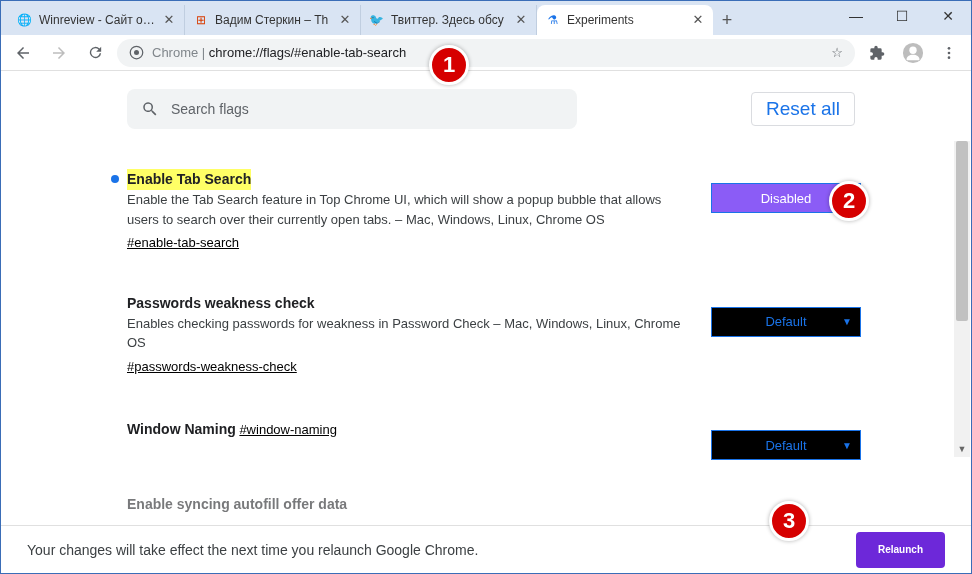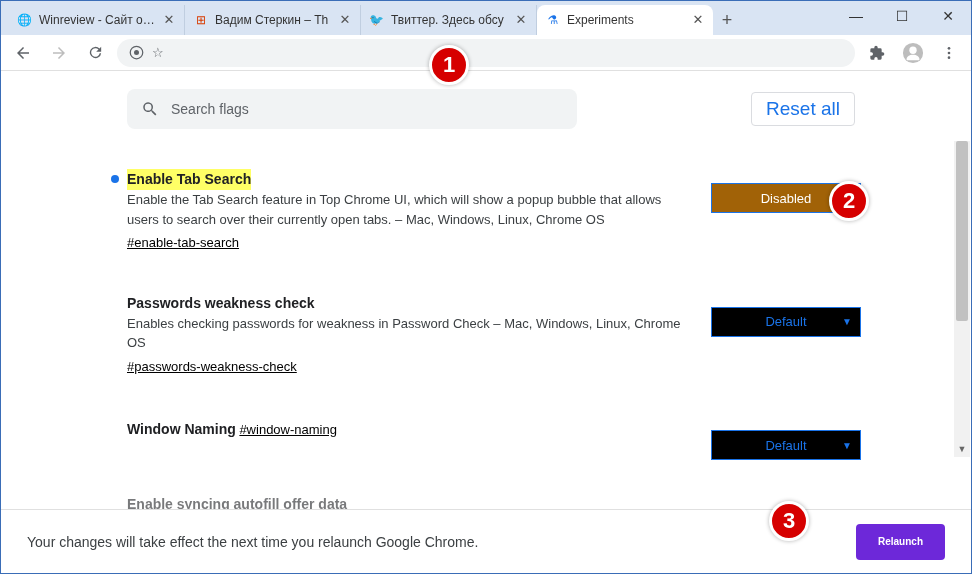--- a/index.html
+++ b/index.html
@@ -26,23 +26,23 @@
   .searchbox { flex: 1; height: 40px; background: #f1f3f4; border-radius: 8px; display: flex; align-items: center; padding: 0 14px; color: #5f6368; font-size: 14px; gap: 12px; max-width: 450px; }
   .resetbtn { height: 34px; border: 1px solid #dadce0; background: #fff; color: #1a73e8; font-size: 19px; padding: 0 14px; border-radius: 4px; font-weight: 500; margin-left: auto; }
   .flag { display: flex; margin: 40px 0 0 100px; gap: 24px; }
   .flag-body { flex: 1; font-size: 13px; color: #3c4043; line-height: 1.5; max-width: 560px; }
   .flag-title { font-weight: 600; color: #202124; font-size: 14px; display: inline-block; }
   .flag-title.hl { background: #ffff66; }
   .flag-hash { color: #000000; text-decoration: underline; display: inline-block; margin-top: 4px; }
   .flag-dot { width: 8px; height: 8px; border-radius: 50%; background: #1a73e8; display:inline-block; margin-left:-16px; margin-right:8px; position:relative; top:-1px;}
   .flag-ctrl { width: 170px; display: flex; align-items: flex-start; padding-top: 14px; }
   .select { width: 150px; height: 30px; border: 1px solid #1a73e8; color: #1a73e8; background: #000000; display: flex; align-items: center; justify-content: center; font-size: 13px; position: relative; }
-  .select.filled { background: #a16207; color: #fff; }
+  .select.filled { background: #8b5cf6; color: #fff; }
   .select .chev { position: absolute; right: 8px; font-size: 10px; }
-  .footer { position: absolute; bottom: 0; left: 0; right: 0; height: 64px; background: #fff; border-top: 1px solid #e0e0e0; display: flex; align-items: center; padding: 0 26px; font-size: 14px; color: #3c4043; }
+  .footer { position: absolute; bottom: 0; left: 0; right: 0; height: 48px; background: #fff; border-top: 1px solid #e0e0e0; display: flex; align-items: center; padding: 0 26px; font-size: 14px; color: #3c4043; }
   .relaunch { margin-left: auto; background: #6d28d9; color: #fff; border: none; height: 36px; padding: 0 22px; font-size: 10px; border-radius: 4px; font-weight: 700; }
   .badge { position: absolute; width: 40px; height: 40px; background: #d60000; border-radius: 50%; color: #fff; font-weight: 700; font-size: 22px; display: flex; align-items: center; justify-content: center; border: 3px solid #fff; box-shadow: 0 0 4px rgba(0,0,0,.3); z-index: 10; }
   .scrollbar { position: absolute; right: 1px; top: 70px; width: 16px; bottom: 58px; background: #f1f1f1; }
   .scrollbar .thumb { position: absolute; left: 2px; right: 2px; top: 0; height: 180px; background: #c1c1c1; border-radius: 2px;}
   .scrollbar .arr { position:absolute; left:0; right:0; height:16px; display:flex;align-items:center;justify-content:center;font-size:9px;color:#666;}
 </style>
 </head>
 <body>
 
 <div class="titlebar">
@@ -88,20 +88,23 @@
   <div class="navicon">
     <svg width="17" height="17" viewBox="0 0 24 24">
         <path fill="currentColor" d="M17.65 6.35A8 8 0 1 0 19.95 13h-2.08A6 6 0 1 1 16.24 7.76L13 11h7V4l-2.35 2.35z"></path>
       </svg>
   </div>
   <div class="addressbar">
     <svg width="15" height="15" viewBox="0 0 24 24">
         <circle cx="12" cy="12" r="10" fill="none" stroke="currentColor" stroke-width="2"></circle>
         <circle cx="12" cy="12" r="4" fill="currentColor"></circle>
       </svg>
+    <span class="addr-url">
+      <span class="muted">Chrome</span><span class="muted"> | </span><span>chrome://flags/#enable-tab-search</span>
+    </span>
     <span style="color:#5f6368;">☆</span>
   </div>
   <div class="navicon">
     <svg width="16" height="16" viewBox="0 0 24 24">
         <path fill="currentColor" d="M20.5 11H19V7a2 2 0 0 0-2-2h-4V3.5a2.5 2.5 0 0 0-5 0V5H4a2 2 0 0 0-2 2v4h1.5a2.5 2.5 0 0 1 0 5H2v4a2 2 0 0 0 2 2h4v-1.5a2.5 2.5 0 0 1 5 0V22h4a2 2 0 0 0 2-2v-4h1.5a2.5 2.5 0 0 0 0-5z"></path>
       </svg>
   </div>
   <div class="navicon">
     <svg width="22" height="22" viewBox="0 0 24 24">
         <circle cx="12" cy="12" r="11" fill="#bdbdbd"></circle>

